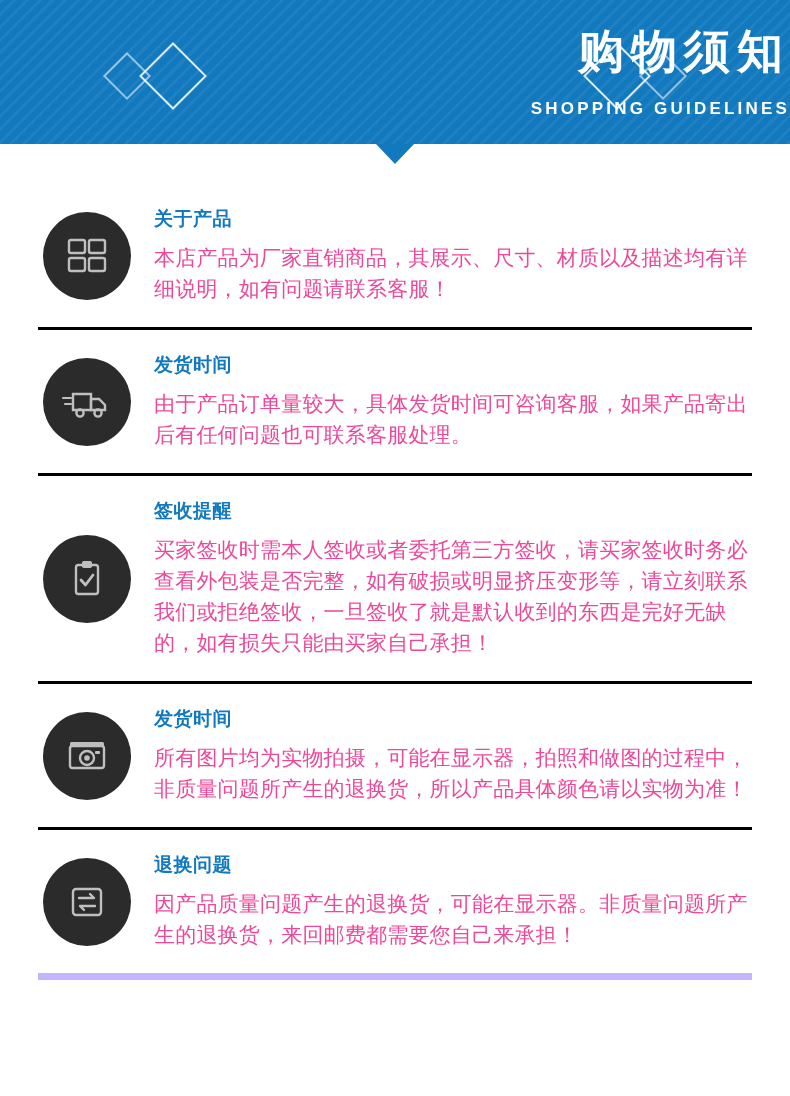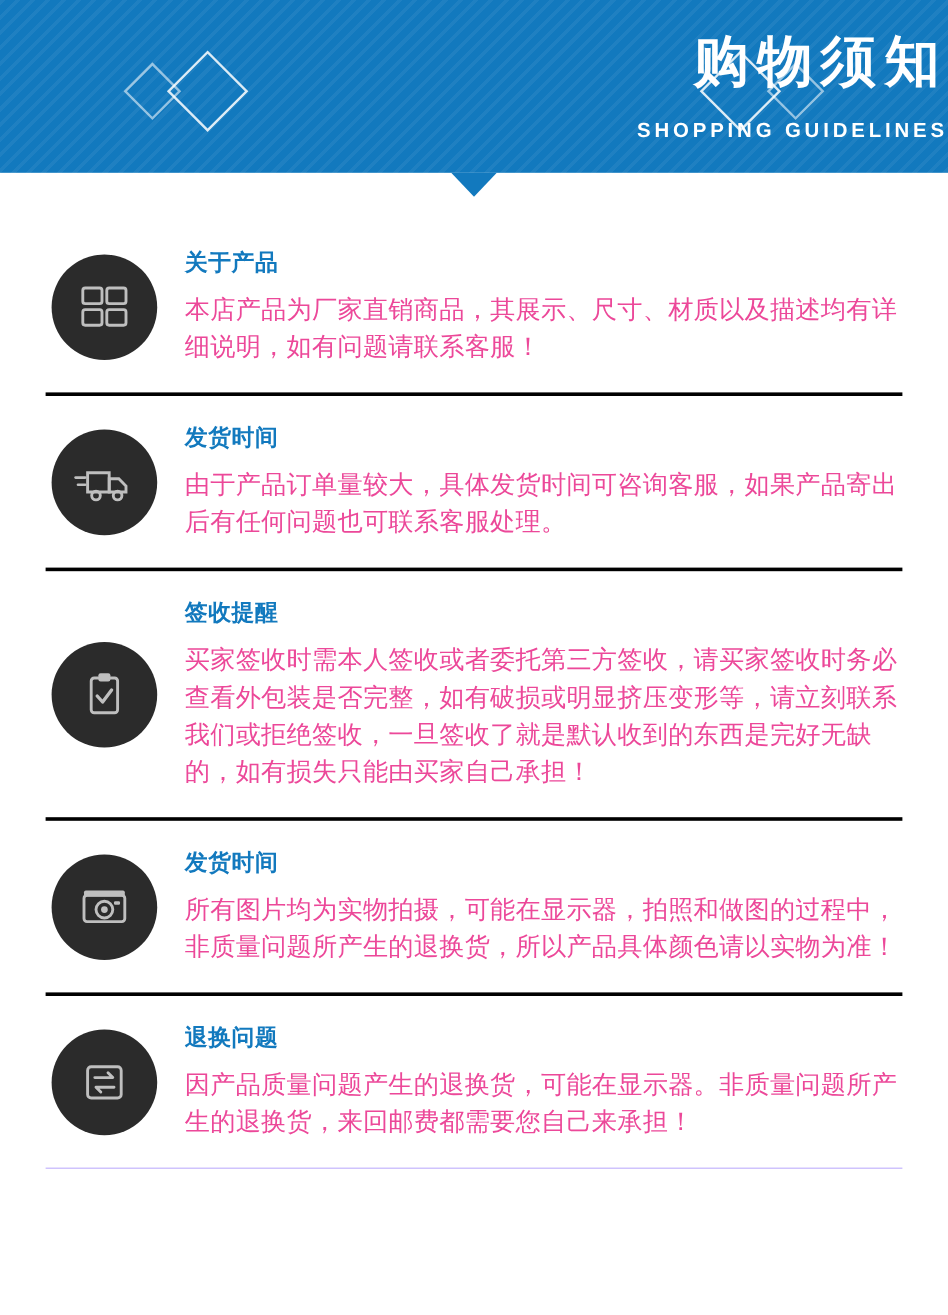--- a/index.html
+++ b/index.html
@@ -95,21 +95,21 @@
     padding: 40px 38px 0 38px;
     box-sizing: border-box;
     width: 790px;
   }
   .row {
     display: flex;
     align-items: flex-start;
     padding: 22px 0 22px 0;
     border-bottom: 3px solid #000000;
   }
-  .row:last-child { border-bottom: 1px solid #c4b5fd; }
+  .row:last-child { border-bottom: 7px solid #c4b5fd; }
 
   .icon-wrap {
     flex: 0 0 98px;
     display: flex;
     align-items: center;
     justify-content: center;
     align-self: center;
   }
   .circle {
     width: 88px;

